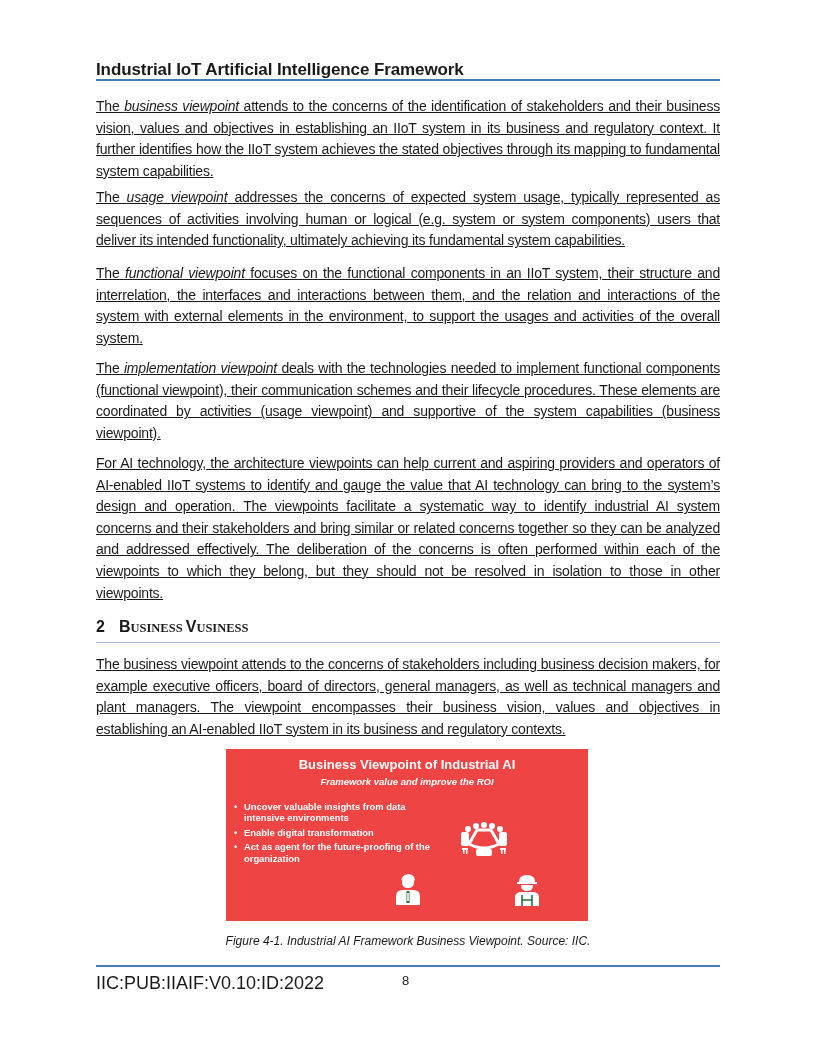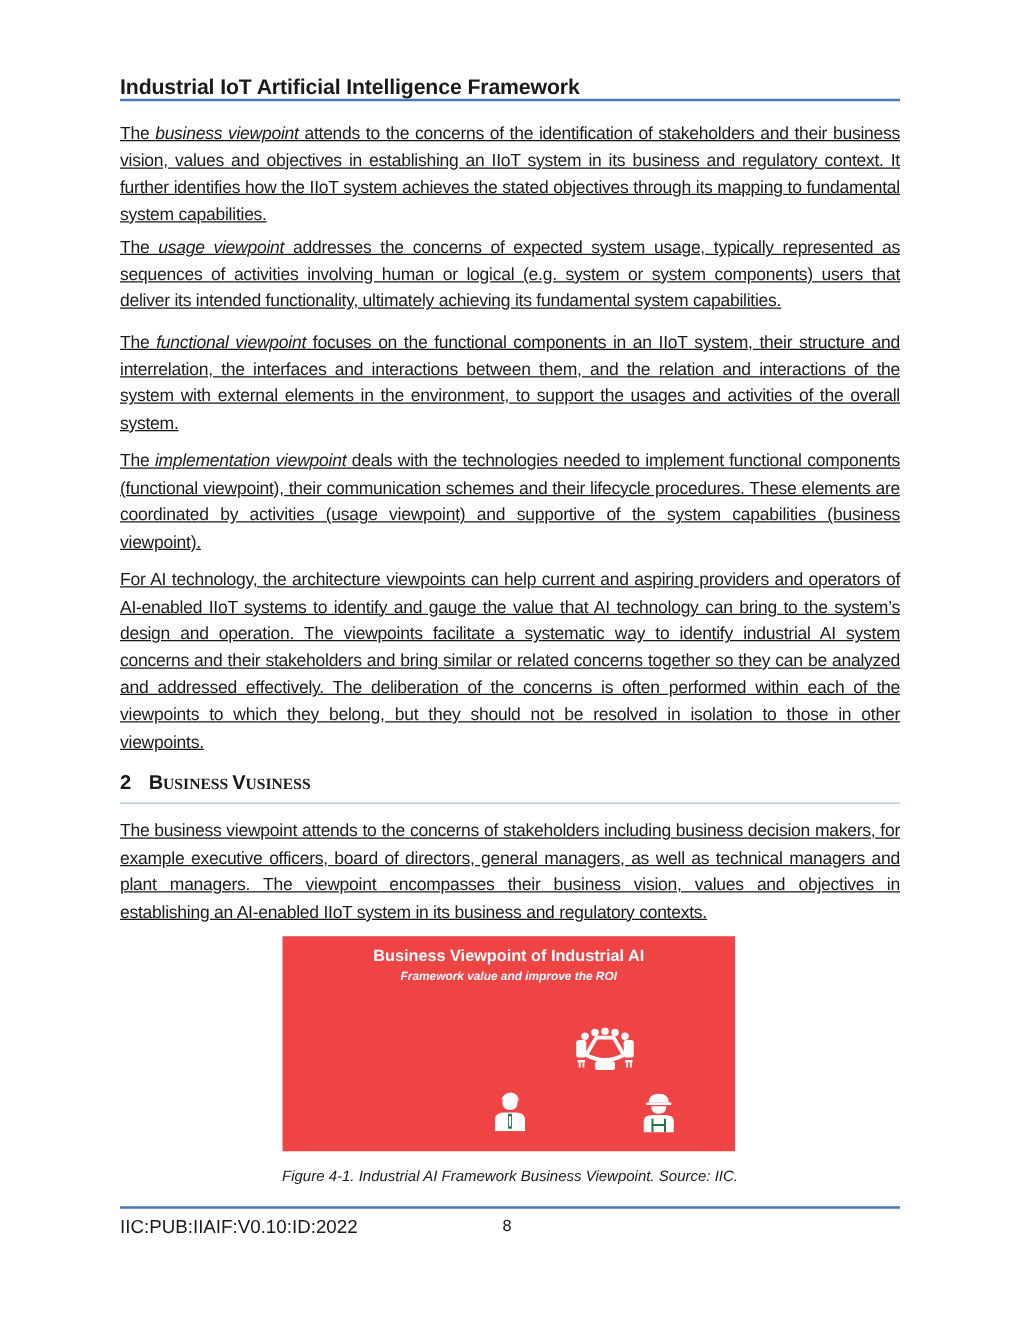--- a/index.html
+++ b/index.html
@@ -20,21 +20,21 @@
   .figure { position:absolute; left:130px; top:749px; width:362px; height:172px; background:#ef4444;
          color:#ffffff; }
   .fig-title { position:absolute; top:8px; left:0; width:100%; text-align:center; font-size:13px; font-weight:bold; }
   .fig-sub { position:absolute; top:27px; left:0; width:100%; text-align:center; font-size:9.5px; font-style:italic; font-weight:bold; }
   .fig-bullets { position:absolute; top:52px; left:6px; width:200px; margin:0; padding:0; list-style:none; font-size:9.4px; font-weight:bold; line-height:11.4px; }
   .fig-bullets li { position:relative; padding-left:12px; margin-bottom:3px; }
   .fig-bullets li::before { content:"\2022"; position:absolute; left:2px; top:0; }
   .icon { position:absolute; }
   .caption { position:absolute; top:934px; left:0; width:624px; text-align:center; font-size:12px; font-style:italic; }
   .footer-rule { position:absolute; top:965px; left:0; width:624px; height:2px; background:#4a7ab5; }
-  .footer-id { position:absolute; top:973px; left:0; font-size:15px; }
+  .footer-id { position:absolute; top:973px; left:0; font-size:18px; }
   .page-num { position:absolute; top:973px; left:306px; font-size:13px; }
 </style>
 </head>
 <body>
 
 <div class="page">
 
   <div class="running-header">Industrial IoT Artificial Intelligence Framework</div>
   <div class="header-rule"></div>
 
@@ -61,20 +61,25 @@
   <div class="section-heading">
     <span class="num">2</span><span class="sc-big">B</span><span class="sc-small">USINESS </span><span class="sc-big">V</span><span class="sc-small">USINESS</span>
   </div>
   <div class="section-rule"></div>
 
   <p class="body-text" style="top:654px;">The business viewpoint attends to the concerns of stakeholders including business decision makers, for example executive officers, board of directors, general managers, as well as technical managers and plant managers. The viewpoint encompasses their business vision, values and objectives in establishing an AI-enabled IIoT system in its business and regulatory contexts.</p>
 
   <div class="figure">
     <div class="fig-title">Business Viewpoint of Industrial AI</div>
     <div class="fig-sub">Framework value and improve the ROI</div>
+    <ul class="fig-bullets">
+      <li>Uncover valuable insights from data intensive environments</li>
+      <li>Enable digital transformation</li>
+      <li>Act as agent for the future-proofing of the organization</li>
+    </ul>
 
     <svg class="icon" style="left:233px;top:73px;" width="50" height="40" viewBox="0 0 50 40">
       <g fill="#ffffff">
         <circle cx="25" cy="3" r="3"></circle>
         <circle cx="17" cy="4" r="3"></circle>
           <circle cx="33" cy="4" r="3"></circle>
         <circle cx="9" cy="7" r="3"></circle>
           <circle cx="41" cy="7" r="3"></circle>
         <rect x="2" y="10" width="8" height="14" rx="2"></rect>
         <rect x="40" y="10" width="8" height="14" rx="2"></rect>

